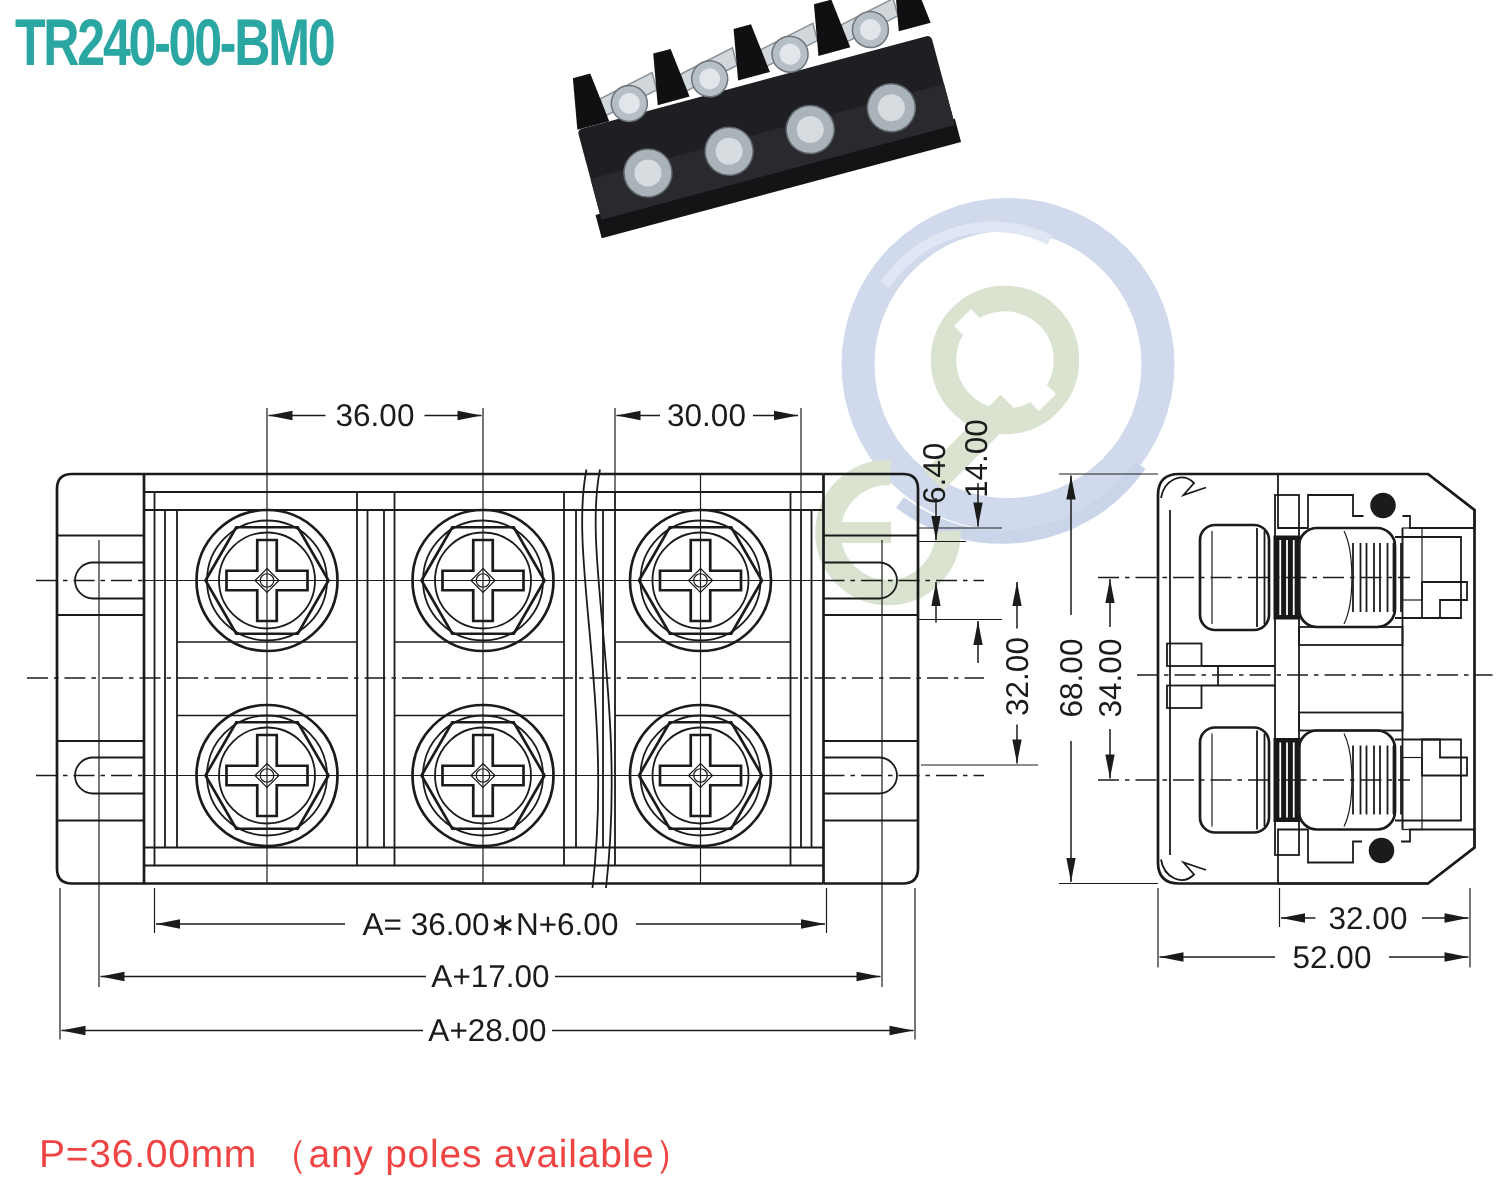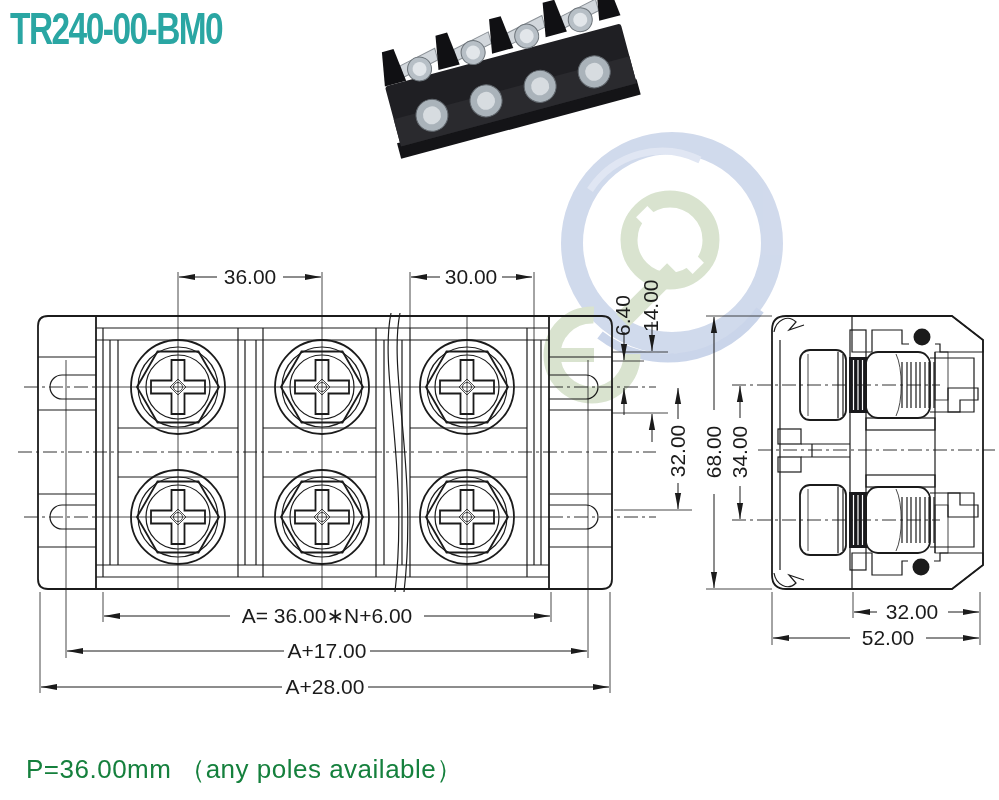--- a/index.html
+++ b/index.html
@@ -1,21 +1,21 @@
 <!DOCTYPE html>
 <html><head>
 <meta charset="utf-8">
 <style>
   html,body{margin:0;padding:0;background:#fff;width:999px;height:800px;overflow:hidden;
             font-family:"Liberation Sans",sans-serif;}
   #stage{position:relative;width:999px;height:800px;background:#fff;}
   #title{position:absolute;left:10px;top:4px;font-size:44px;font-weight:bold;
          color:#2aa6a3;letter-spacing:-2px;transform:scaleX(0.76);transform-origin:left top;
          white-space:nowrap;}
-  #footer{position:absolute;left:26px;top:752px;font-size:26px;color:#15803d;
+  #footer{position:absolute;left:26px;top:752px;font-size:26px;color:#ef4444;
           letter-spacing:0.5px;white-space:nowrap;}
   svg{position:absolute;left:0;top:0;}
   .o{fill:none;stroke:#1b1b1b;stroke-width:1.8px;}
   .m{fill:none;stroke:#1b1b1b;stroke-width:1.2px;}
   .t{fill:none;stroke:#1b1b1b;stroke-width:0.8px;}
   .d{fill:none;stroke:#1b1b1b;stroke-width:1px;}
   .cl{fill:none;stroke:#1b1b1b;stroke-width:0.9px;stroke-dasharray:14 4 3 4;}
   .dt{font:21px "Liberation Sans",sans-serif;fill:#1b1b1b;}
 </style>
 </head>

